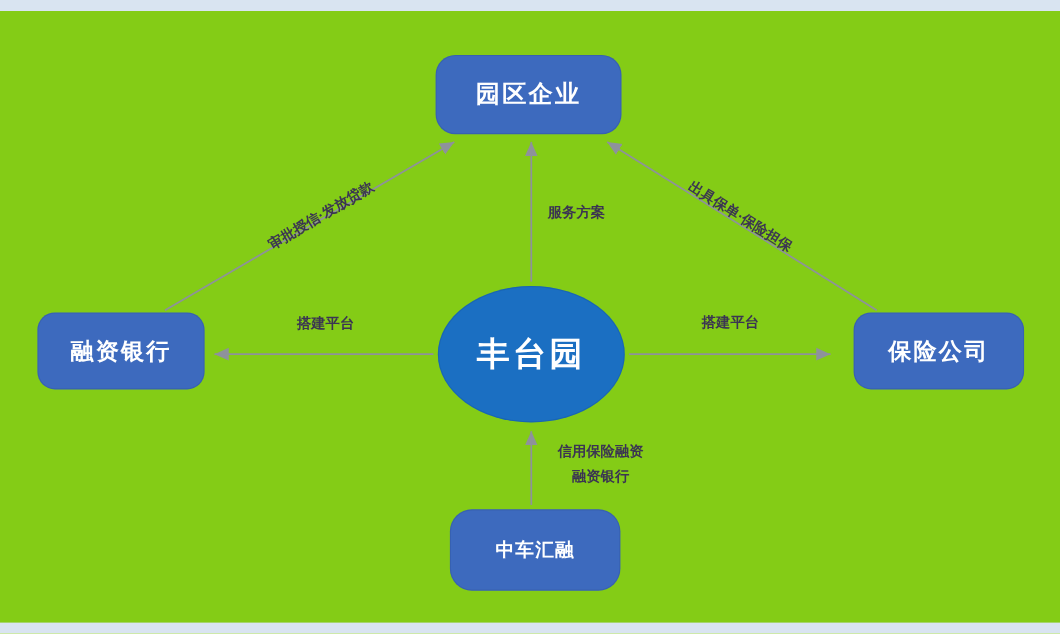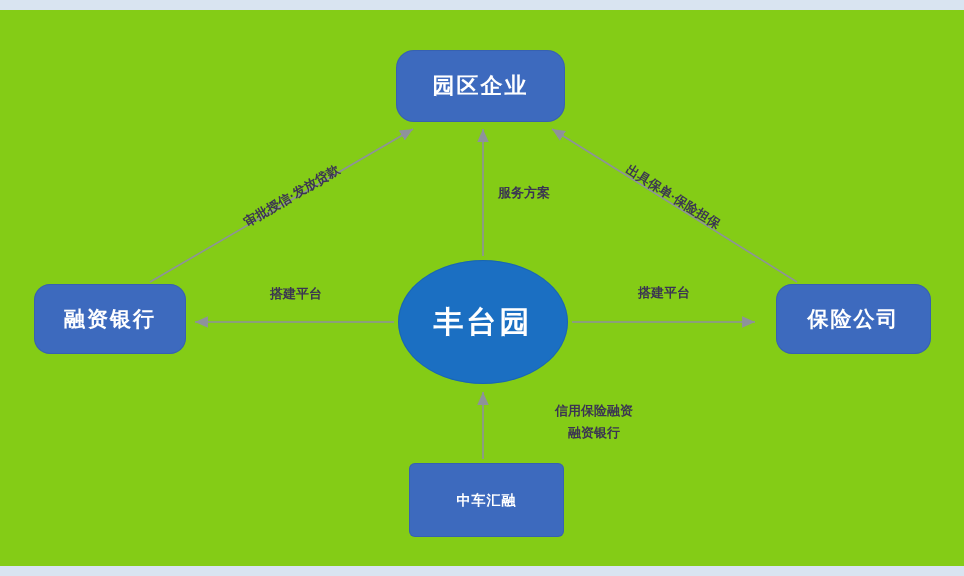--- a/index.html
+++ b/index.html
@@ -24,40 +24,40 @@
     color:#ffffff;
     font-weight:bold;
     border-radius:18px;
     text-align:center;
     letter-spacing:2px;
     box-shadow:0 0 0 1px rgba(40,70,140,0.25) inset;
   }
   .node.rect-top   {left:396px;top:50px; width:169px;height:72px;font-size:22px;}
   .node.rect-left  {left:34px; top:284px;width:152px;height:70px;font-size:21px;border-radius:16px;}
   .node.rect-right {left:760px;top:284px;width:155px;height:70px;font-size:21px;border-radius:16px;margin-left:16px;}
-  .node.rect-bottom{left:409px;top:463px;width:155px;height:74px;font-size:14px;border-radius:6px;line-height:1.45;letter-spacing:1px;flex-direction:column;align-items:center;}
+  .node.rect-bottom{left:409px;top:463px;width:155px;height:74px;font-size:17px;border-radius:20px;line-height:1.45;letter-spacing:1px;flex-direction:column;align-items:center;}
   .node.ellipse-center{
     left:398px;top:260px;width:170px;height:124px;
     background:#1b6fc2;border-radius:50%;font-size:30px;letter-spacing:3px;
     box-shadow:0 0 0 1px rgba(20,80,150,0.3) inset;
   }
   .edge-label{
     position:absolute;
     color:#3b3552;
     font-size:13px;
     font-weight:600;
     white-space:nowrap;
     transform:translate(-50%,-50%);
   }
   .edge-label.rot-left {left:292px;top:196px;transform:translate(-50%,-50%) rotate(-30.5deg);}
   .edge-label.rot-right{left:673px;top:197px;transform:translate(-50%,-50%) rotate(32deg);}
   .edge-label.mid-vert {left:524px;top:193px;}
   .edge-label.h-left   {left:296px;top:294px;}
   .edge-label.h-right  {left:664px;top:293px;}
-  .edge-label.bottom-vert{left:546px;top:422px;text-align:center;line-height:1.7;margin-left:48px;}
+  .edge-label.bottom-vert{left:546px;top:422px;text-align:center;line-height:1.7;}
 </style>
 </head>
 <body>
 
 <div id="canvas">
 
   <div class="frame-strip top"></div>
   <div class="frame-strip bottom"></div>
 
   <svg id="edges-svg" viewBox="0 0 964 576">

